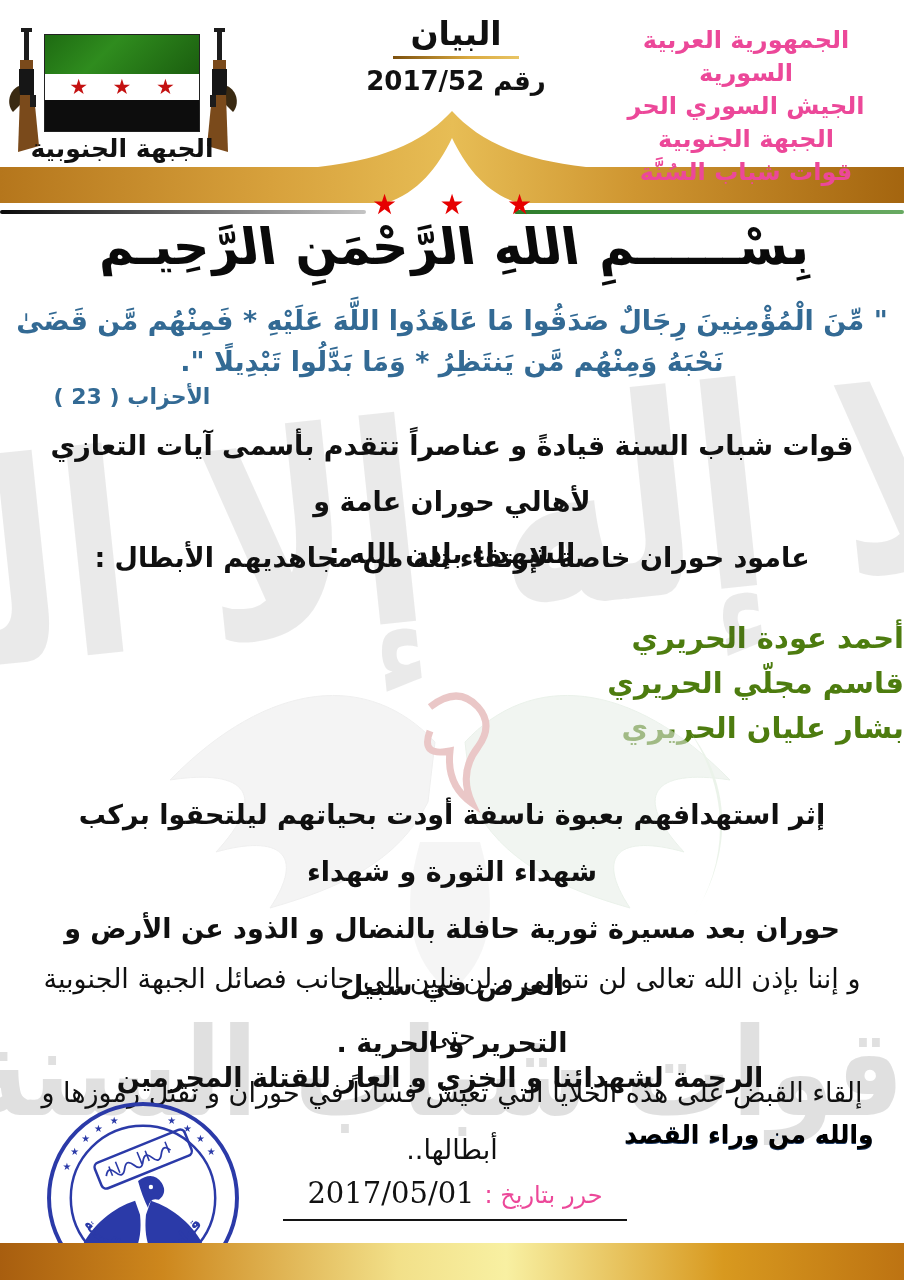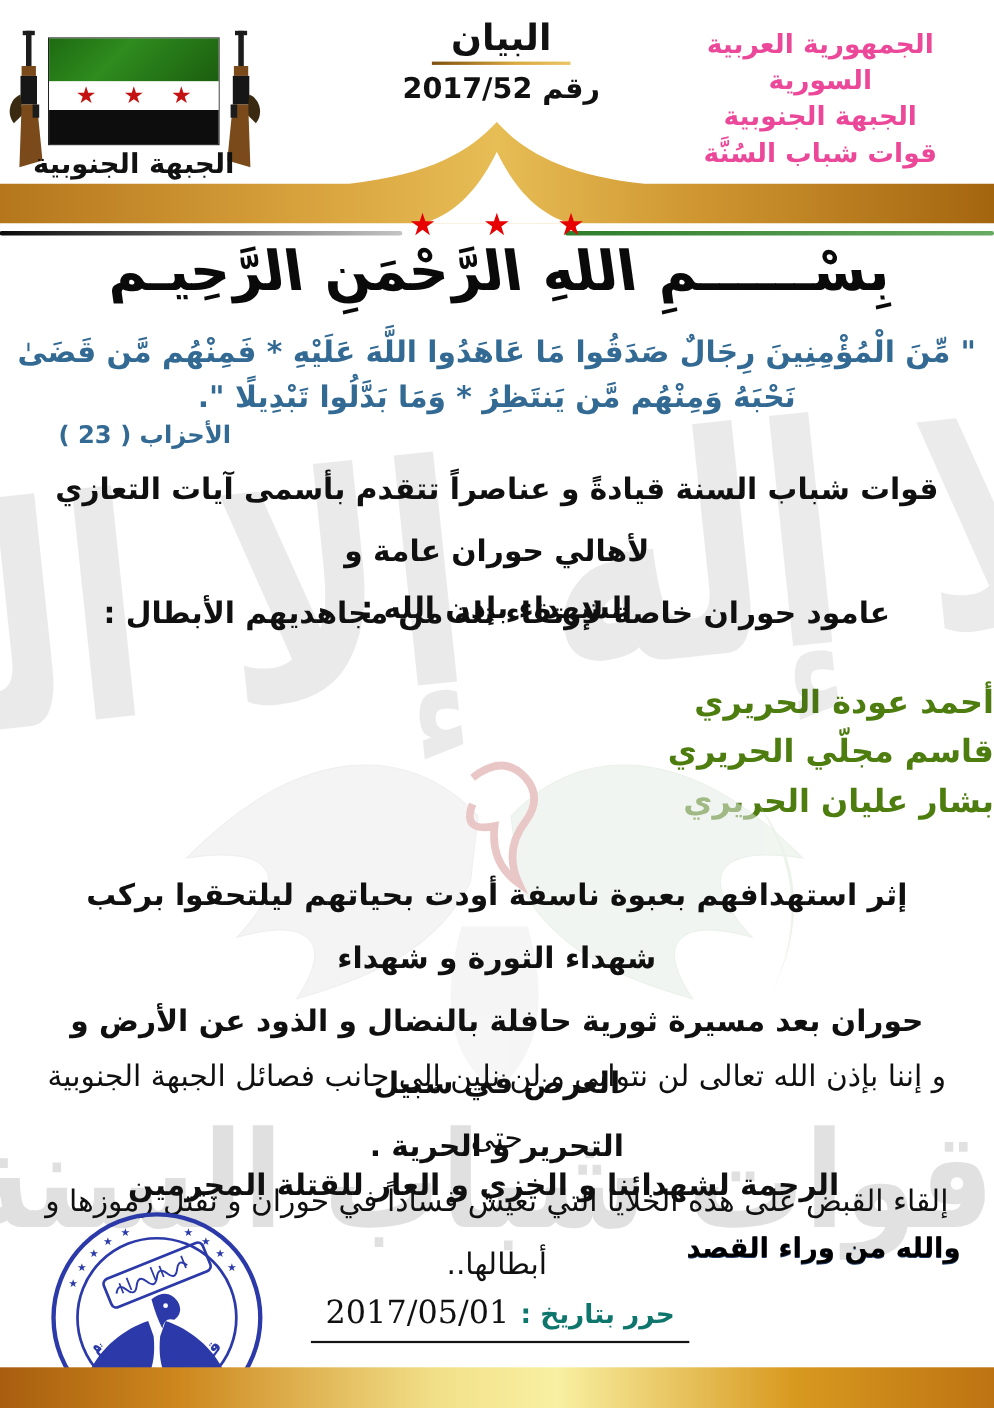--- a/index.html
+++ b/index.html
@@ -59,21 +59,21 @@
     font-weight:600;line-height:45px;}
   .p2{top:786px;left:42px;width:820px;text-align:center;font-size:27px;font-weight:600;
     line-height:57px;white-space:pre-line;}
   .p3{top:950px;left:22px;width:860px;text-align:center;font-size:27px;font-weight:400;
     line-height:57px;white-space:pre-line;}
   .condolence{top:1062px;left:60px;width:760px;text-align:center;font-size:27px;font-weight:600;}
   .closing{top:1120px;left:616px;width:266px;text-align:center;color:#000000;font-size:25px;
     font-weight:bold;text-shadow:0 1px 0 #1c3a66;z-index:3;}
   .date-row{top:1176px;left:283px;width:344px;display:flex;justify-content:center;align-items:baseline;
     gap:10px;border-bottom:2px solid #141414;padding-bottom:9px;z-index:3;}
-  .date-label{font-size:24px;font-weight:bold;color:#0f766e;}
+  .date-label{font-size:24px;font-weight:normal;color:#ec4899;}
   .date-value{font-size:29px;font-family:"DejaVu Serif",serif;color:#111;direction:ltr;}
 
   .stamp{left:44px;top:1096px;z-index:4;}
   .footer-bar{top:1243px;left:0;width:904px;height:37px;z-index:5;
     background:linear-gradient(90deg,#a85e0f,#cd871d 18%,#f2e089 44%,#f8f0a2 56%,#d8991f 80%,#bd7312);}
 </style>
 </head>
 <body>
 
 <div class="page">
@@ -144,20 +144,21 @@
     <div class="stmt-title">البيان</div>
     <div class="stmt-underline"></div>
     <div class="stmt-num">
       <span>رقم</span>
       <span>2017/52</span>
     </div>
   </div>
 
   <div class="abs org">
     <div>الجمهورية العربية السورية</div>
+    <div>الجيش السوري الحر</div>
     <div>الجبهة الجنوبية</div>
     <div>قوات شباب السُنَّة</div>
   </div>
 
   <div class="abs div-left"></div>
   <div class="abs stars-row">
     <span>★</span>
     <span>★</span>
     <span>★</span>
   </div>

